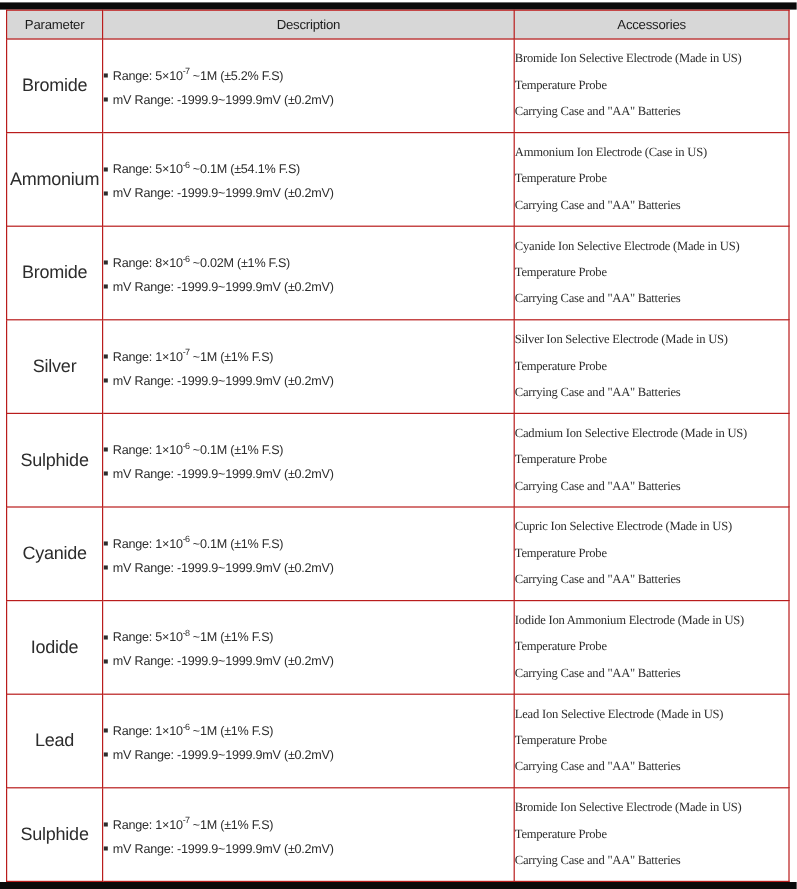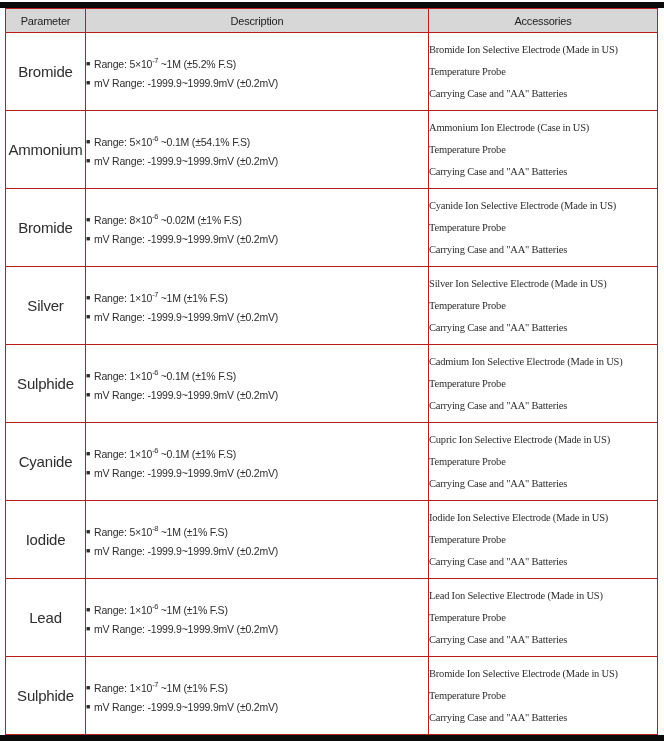--- a/index.html
+++ b/index.html
@@ -178,21 +178,21 @@
         </td>
       </tr>
 
       <tr>
         <td class="param">Iodide</td>
         <td class="desc">
           <div class="line"><span class="bullet">■</span><span>Range: 5×10</span><span class="exp">-8</span><span> ~1M (±1% F.S)</span></div>
           <div class="line"><span class="bullet">■</span><span>mV Range: -1999.9~1999.9mV (±0.2mV)</span></div>
         </td>
         <td class="acc">
-          <div class="acc-line">Iodide Ion Selective Electrode (Made in US)</div>
+          <div class="acc-line">Iodide Ion Ammonium Electrode (Made in US)</div>
           <div class="acc-line">Temperature Probe</div>
           <div class="acc-line">Carrying Case and "AA" Batteries</div>
         </td>
       </tr>
 
       <tr>
         <td class="param">Lead</td>
         <td class="desc">
           <div class="line"><span class="bullet">■</span><span>Range: 1×10</span><span class="exp">-6</span><span> ~1M (±1% F.S)</span></div>
           <div class="line"><span class="bullet">■</span><span>mV Range: -1999.9~1999.9mV (±0.2mV)</span></div>

